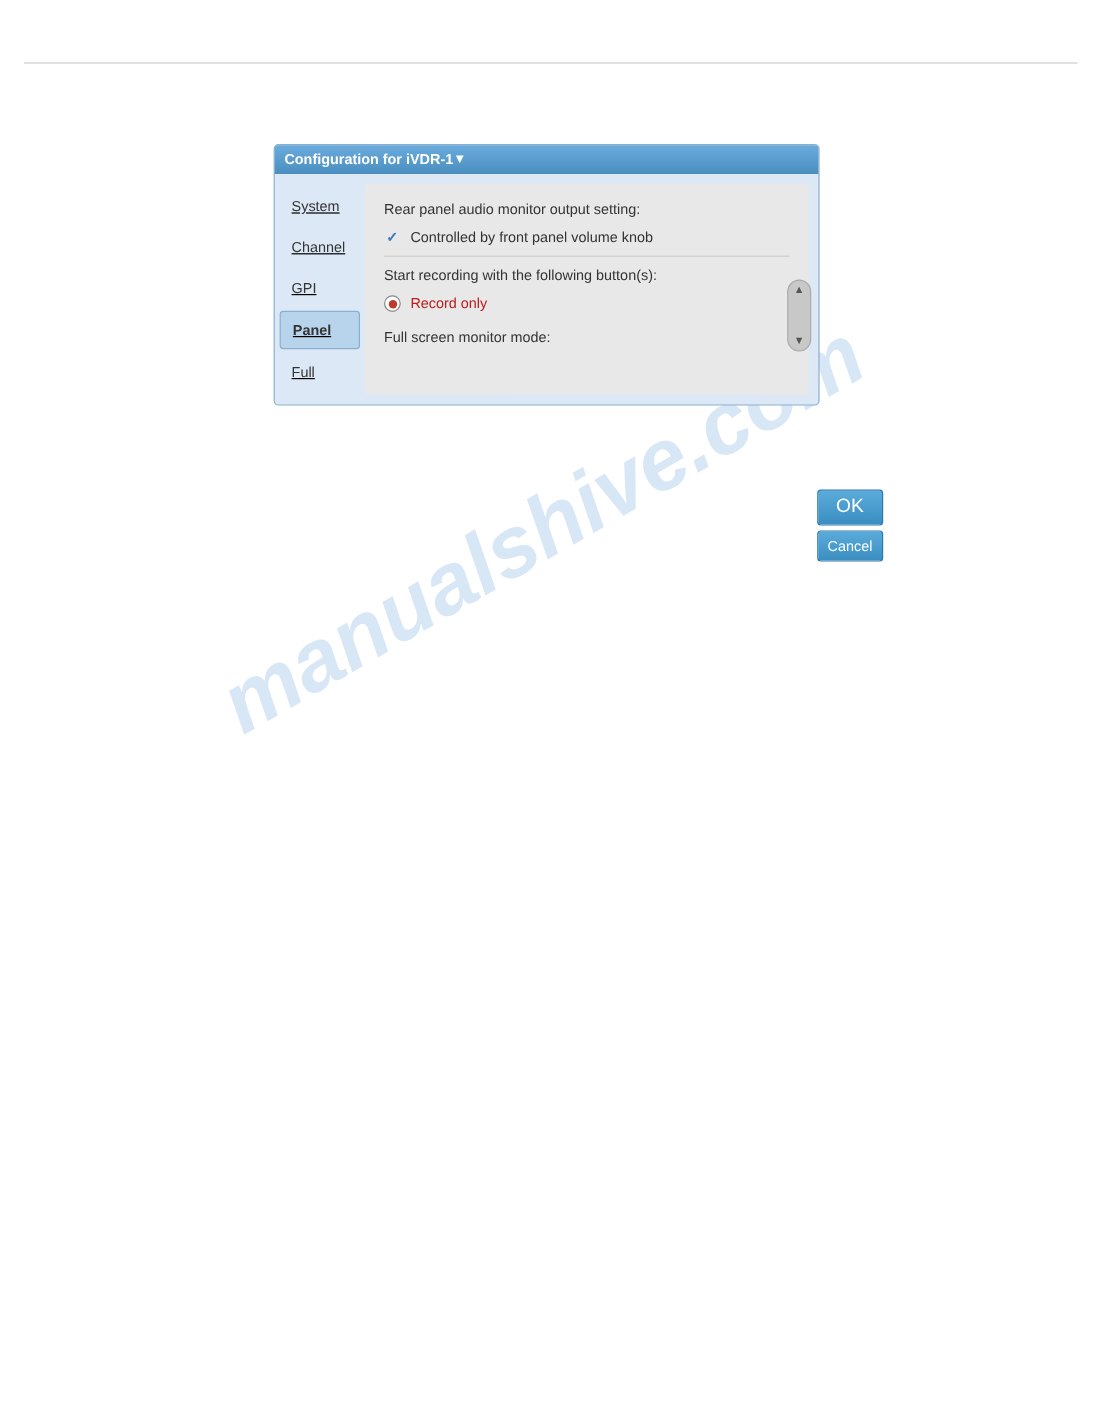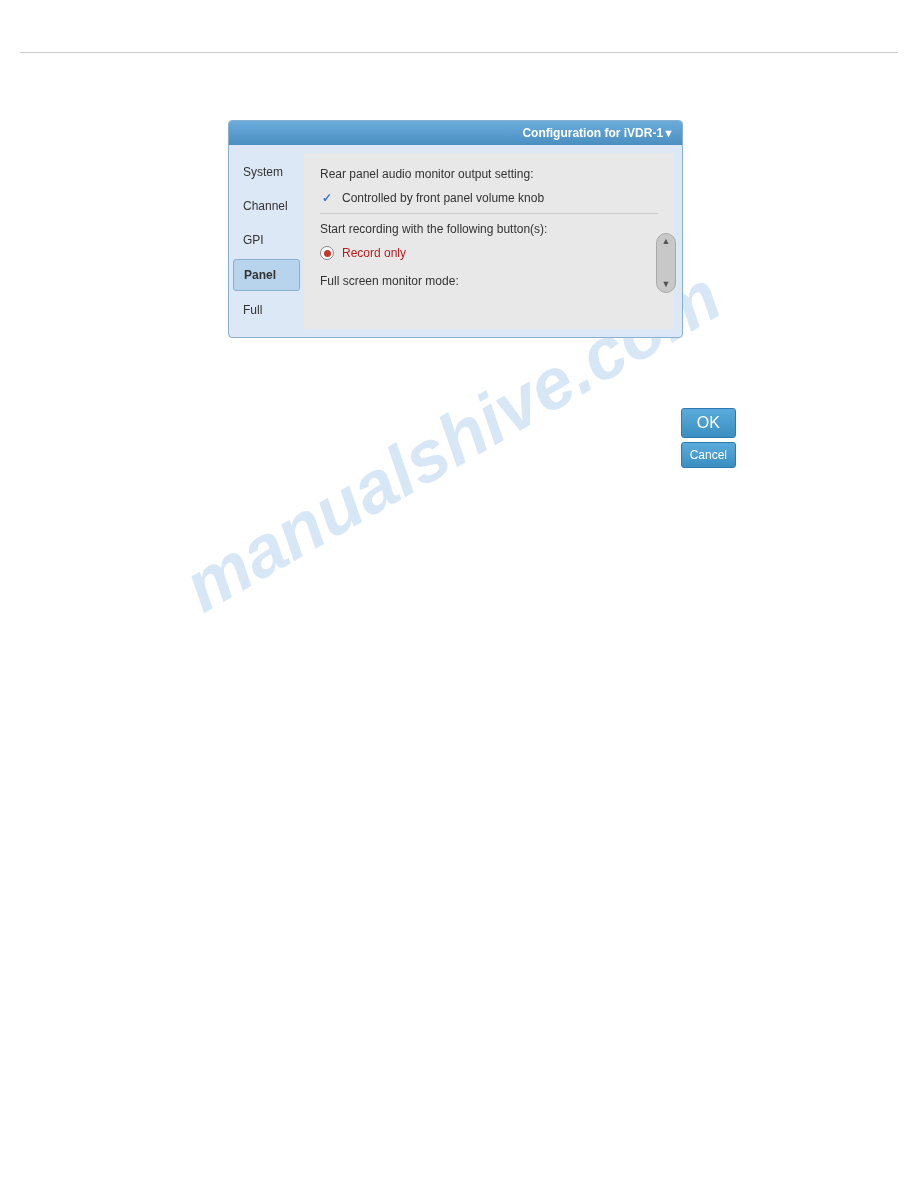--- a/index.html
+++ b/index.html
@@ -50,41 +50,42 @@
     }
 
     .dialog-titlebar {
       background: linear-gradient(to bottom, #6aabdc, #4a8fc0);
       color: white;
       font-size: 12px;
       font-weight: bold;
       padding: 5px 8px;
       border-radius: 3px 3px 0 0;
       display: flex;
-      justify-content: flex-end;
+      justify-content: flex-start;
       align-items: center;
     }
 
     .dialog-titlebar-arrow {
       color: white;
       font-size: 11px;
     }
 
     .dialog-body {
       display: flex;
       padding: 0;
     }
 
     
     .sidebar {
       width: 75px;
       padding: 10px 0;
       display: flex;
       flex-direction: column;
       gap: 0;
+      text-decoration: underline;
     }
 
     .sidebar-item {
       padding: 8px 10px;
       font-size: 12px;
       color: #333;
       cursor: pointer;
       border-radius: 3px;
       margin: 2px 4px;
     }

